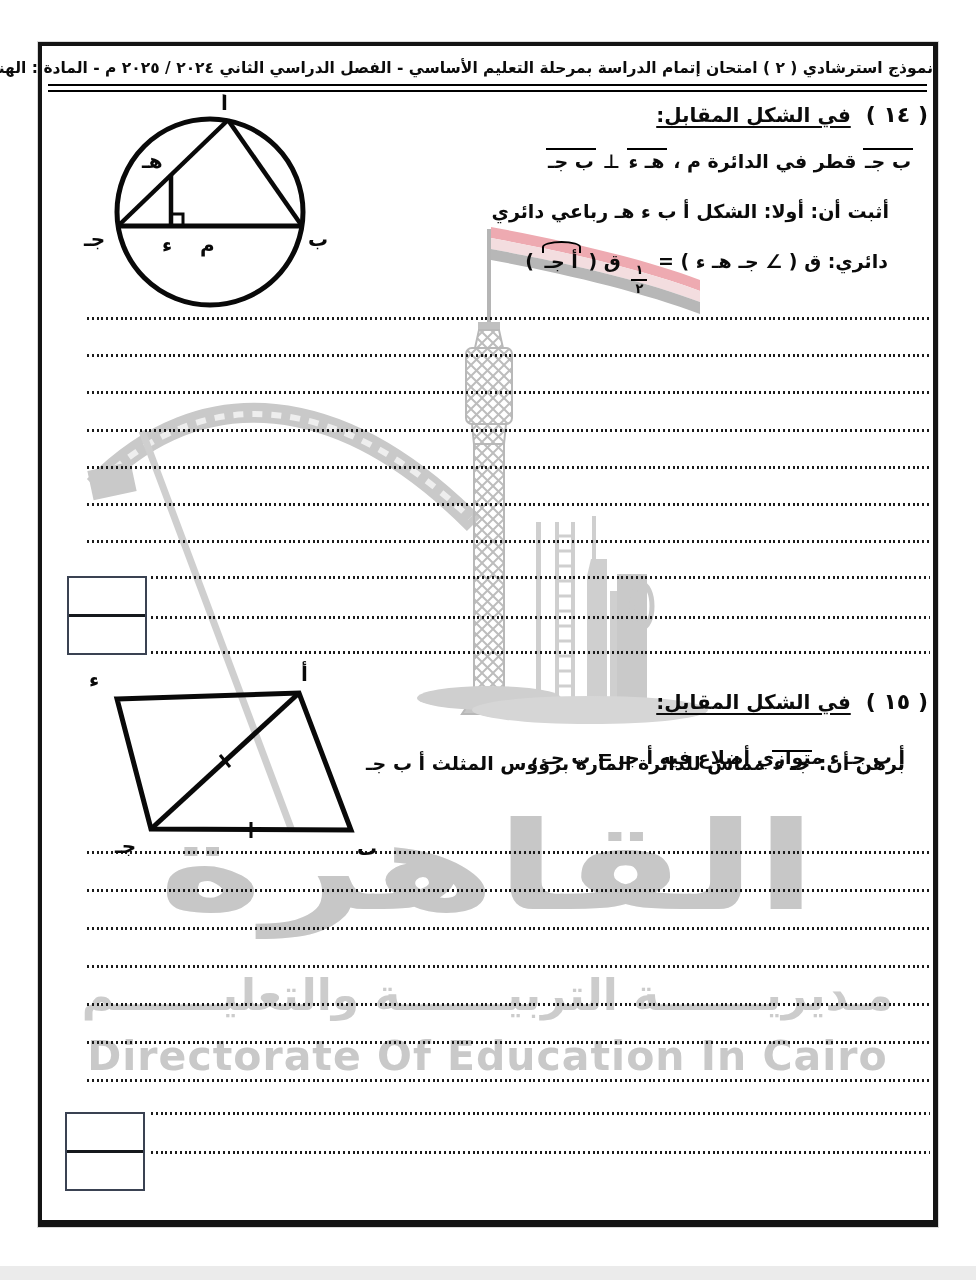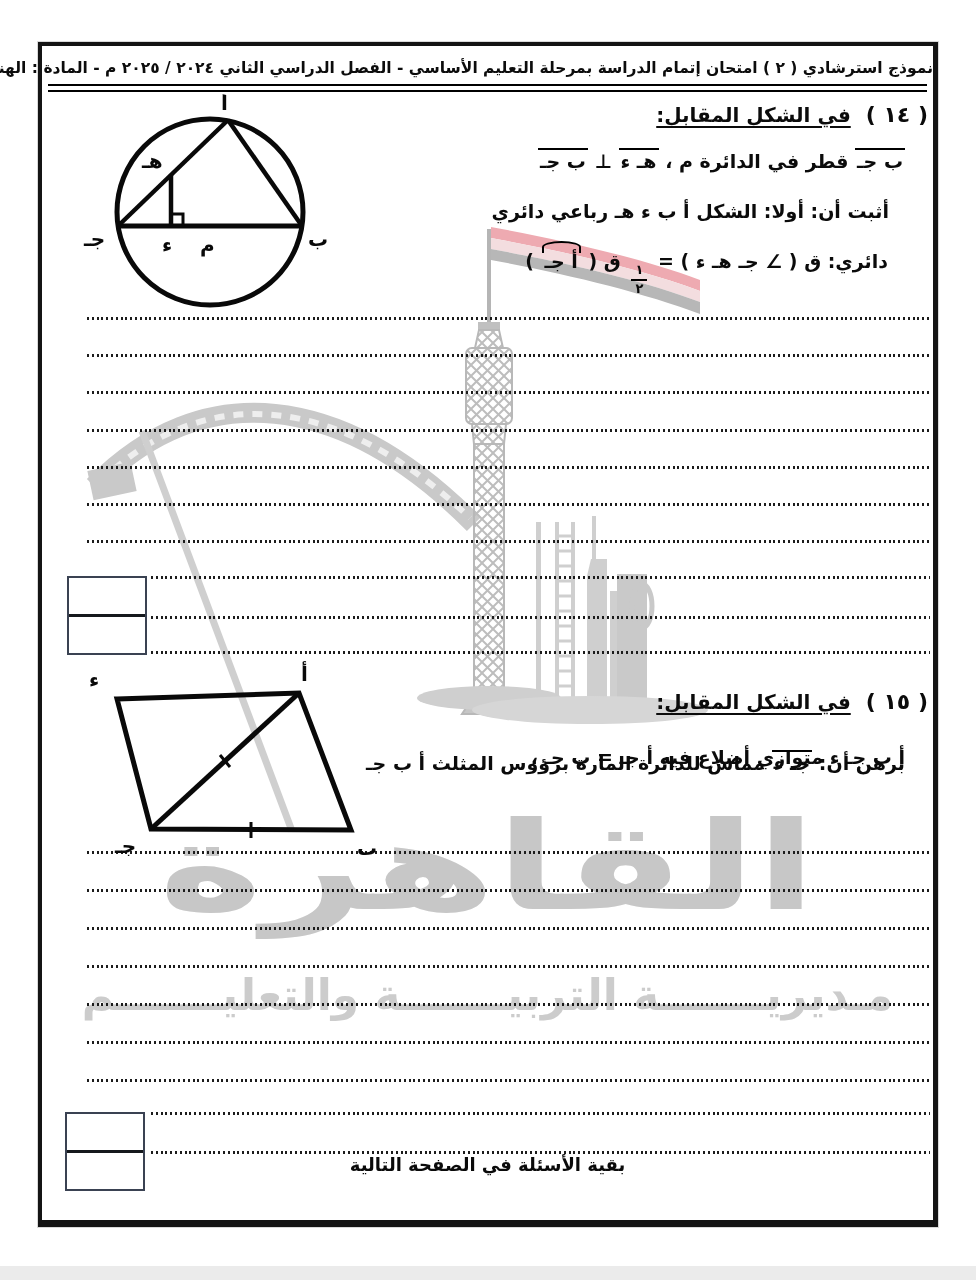--- a/index.html
+++ b/index.html
@@ -99,31 +99,32 @@
         <rect x="550" y="470" width="4" height="45"></rect>
         <rect x="568" y="545" width="10" height="108"></rect>
         <path d="M575,528 h30 v137 h-30 z" fill="#c9c9c9"></path>
         <ellipse cx="600" cy="560" rx="10" ry="22" fill="none" stroke="#c9c9c9" stroke-width="5"></ellipse>
         <ellipse cx="447" cy="652" rx="72" ry="12"></ellipse>
         <ellipse cx="548" cy="664" rx="118" ry="14" fill="#d6d6d6"></ellipse>
       </g>
     </svg>
     <div class="wm-city" style="position:absolute;z-index:0;">القاهرة</div>
     <div class="wm-org-ar" style="position:absolute;z-index:0;">مـديريـــــــة التربيـــــــة والتعليـــــــم</div>
+    <div class="wm-org-en" style="position:absolute;z-index:0;">Directorate Of  Education In Cairo</div>
 
     <div class="hdr">
       <span>نموذج استرشادي ( ٢ ) امتحان إتمام الدراسة بمرحلة التعليم الأساسي - الفصل الدراسي الثاني ٢٠٢٤ / ٢٠٢٥ م - المادة : الهندسة المستوية</span>
     </div>
     <div class="hdr-rule"></div>
 
     <div class="q q-head" style="top:56px;right:5px;">
       <span class="q-num">( ١٤ )</span>
       <span class="q-title">في الشكل المقابل:</span>
     </div>
-    <div class="q q-line" style="top:102px;right:28px;">
+    <div class="q q-line" style="top:102px;right:20px;">
       <span class="ol">ب جـ</span>
       <span>قطر في الدائرة م ،</span>
       <span class="ol">هـ ء</span>
       <span>⊥</span>
       <span class="ol">ب جـ</span>
     </div>
     <div class="q q-line" style="top:154px;right:44px;">
       <span>أثبت أن: أولا: الشكل</span>
       <span>أ ب ء هـ</span>
       <span>رباعي دائري</span>
@@ -203,17 +204,16 @@
     <div class="dotline" style="top:995px;"></div>
     <div class="dotline" style="top:1033px;"></div>
     <div class="dotline short" style="top:1066px;"></div>
     <div class="dotline short" style="top:1105px;"></div>
 
     <div class="scorebox" style="left:23px;top:1066px;">
       <div class="cell"></div>
       <div class="cell"></div>
     </div>
 
-    <div class="footer-note">بقية الأسئلة في الصفحة التالية</div>
   </div>
 
   <div id="bottom-strip"></div>
 </div>
 
 </body></html>

